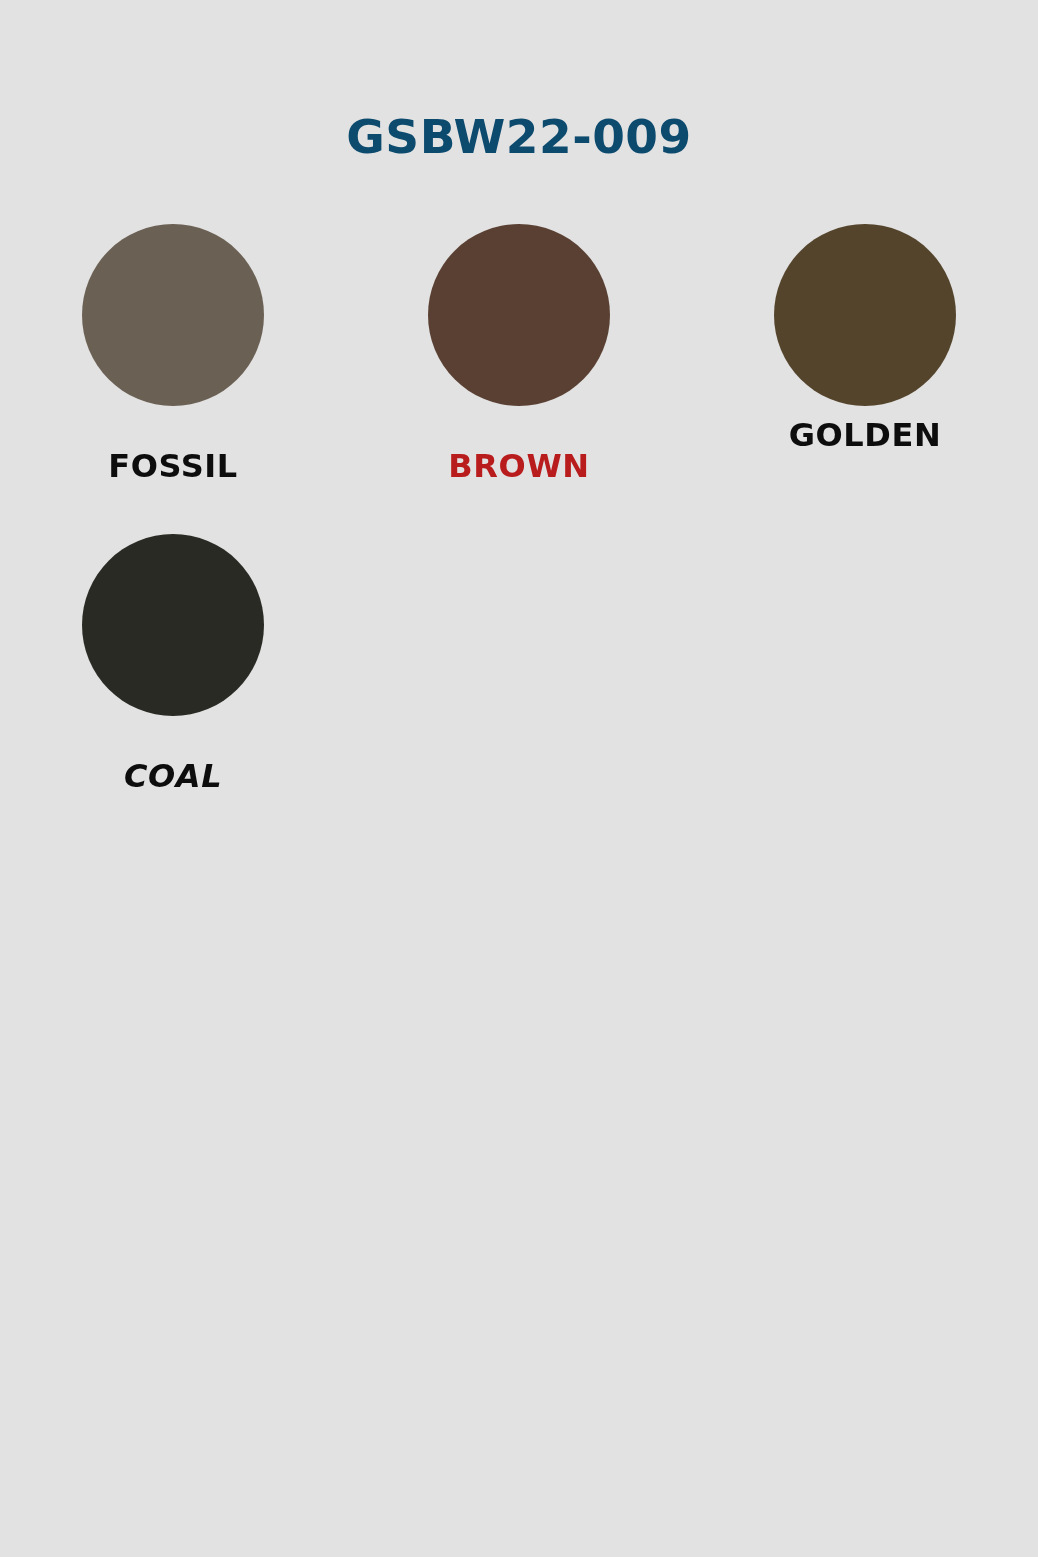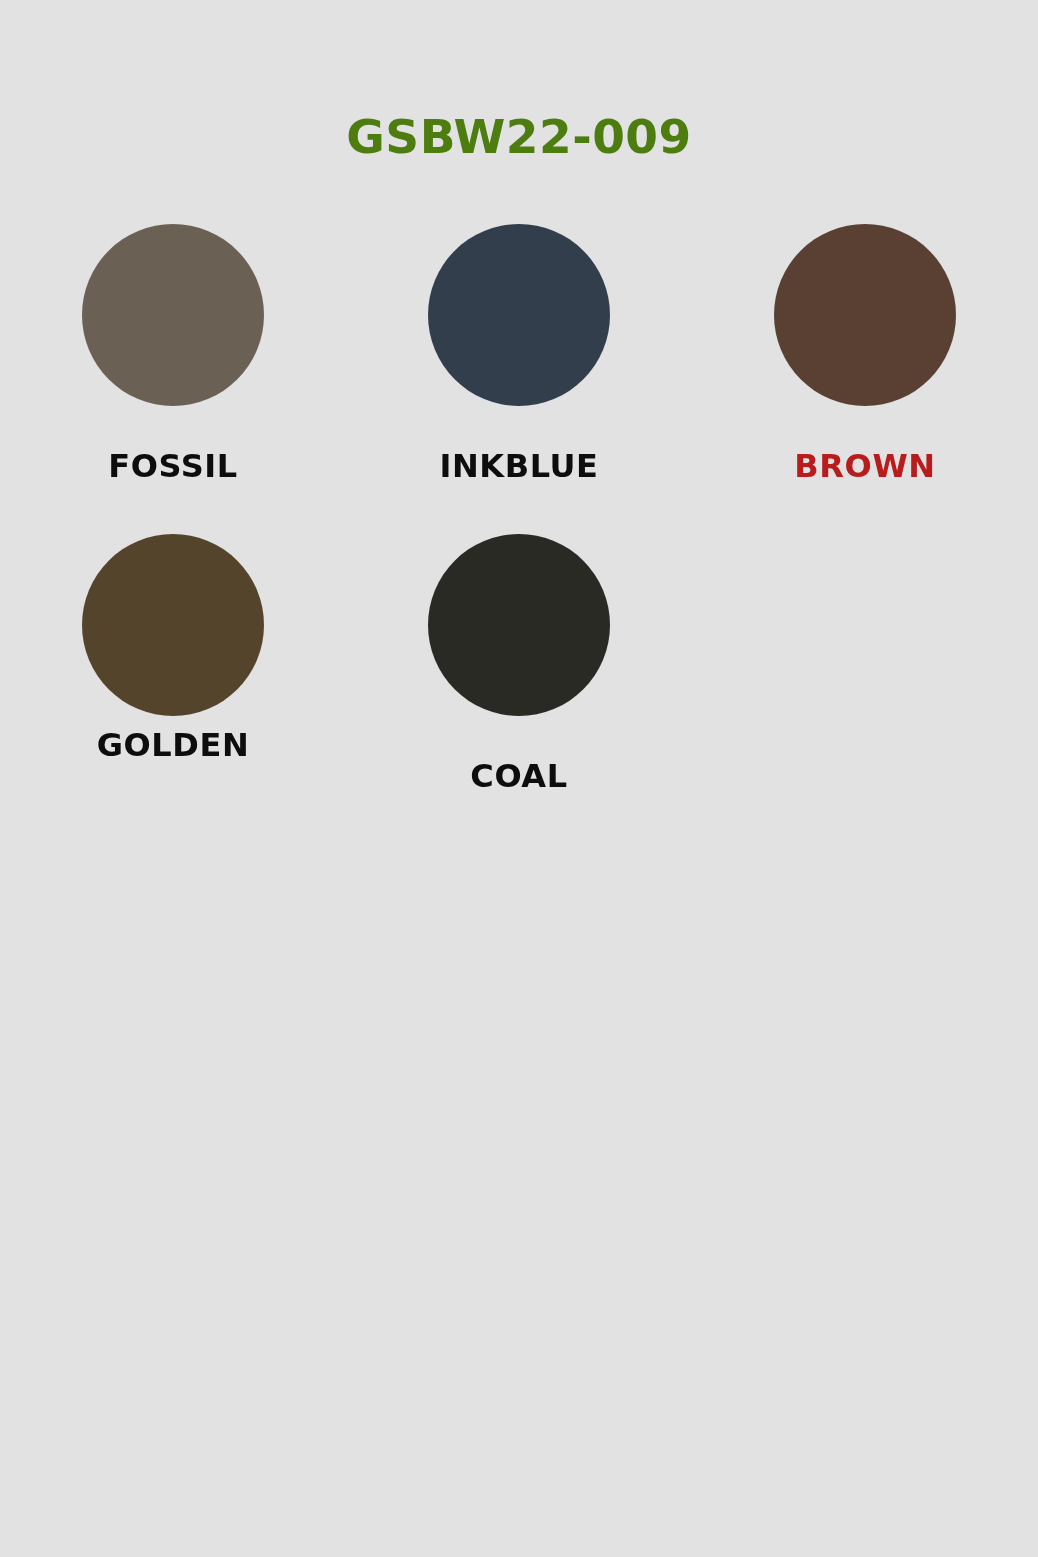--- a/index.html
+++ b/index.html
@@ -22,21 +22,21 @@
     box-sizing: border-box;
   }
 
   .palette-title {
     margin: 0;
     padding-top: 113px;
     text-align: center;
     font-size: 47px;
     font-weight: 700;
     letter-spacing: 0.5px;
-    color: #4d7c0f;
+    color: #0c4a6e;
     line-height: 1;
   }
 
   .swatch-grid {
     margin: 0;
     padding: 0;
     list-style: none;
     display: grid;
     grid-template-columns: repeat(3, 346px);
     grid-auto-rows: 310px;
@@ -75,30 +75,26 @@
 <div class="palette-sheet">
 
   <h1 class="palette-title">GSBW22-009</h1>
 
   <ul class="swatch-grid" style="grid-template-columns: repeat(3, 346px);">
       <li class="swatch-cell">
         <span class="swatch-dot" style="background: rgb(107, 96, 84);"></span>
         <span class="swatch-label" style="color: rgb(13, 13, 13);">FOSSIL</span>
       </li>
       <li class="swatch-cell">
-        <span class="swatch-dot" style="background: rgb(51, 62, 77);"></span>
-        <span class="swatch-label" style="color: rgb(13, 13, 13);">INKBLUE</span>
-      </li>
-      <li class="swatch-cell">
         <span class="swatch-dot" style="background: rgb(90, 64, 51);"></span>
         <span class="swatch-label" style="color: #b91c1c;">BROWN</span>
       </li>
       <li class="swatch-cell">
         <span class="swatch-dot" style="background: rgb(84, 68, 44);"></span>
         <span class="swatch-label" style="color: rgb(13, 13, 13); margin-top: 13px;">GOLDEN</span>
       </li>
       <li class="swatch-cell">
         <span class="swatch-dot" style="background: rgb(42, 42, 37);"></span>
-        <span class="swatch-label" style="color: rgb(13, 13, 13);">COAL</span>
+        <span class="swatch-label" style="color: rgb(13, 13, 13); font-style: italic;">COAL</span>
       </li>
     </ul>
 
 </div>
 
 </body></html>

